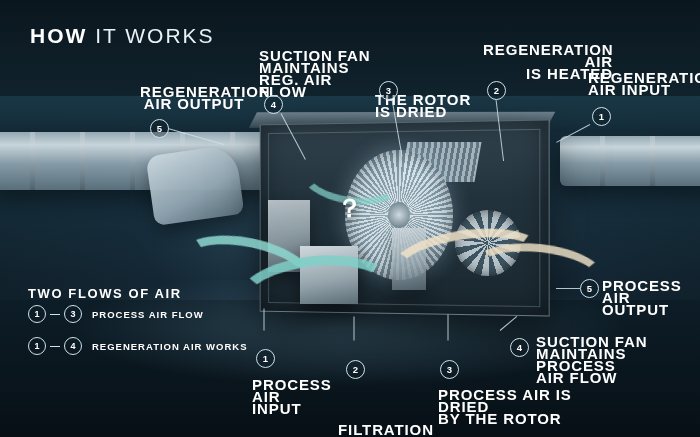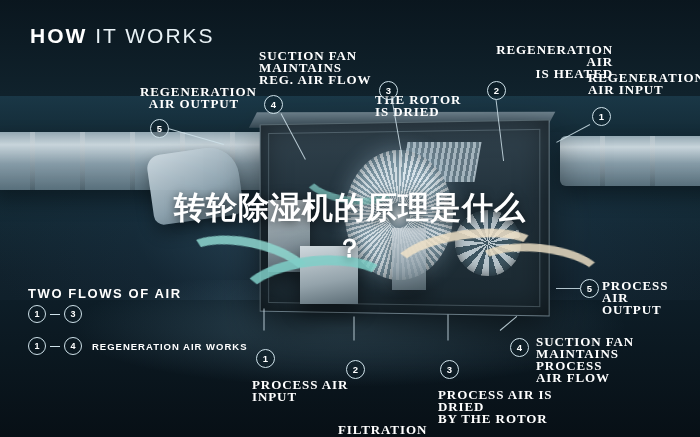--- a/index.html
+++ b/index.html
@@ -92,21 +92,21 @@
   .rib-cream2{left:470px;top:244px;width:120px;height:44px;border:8px solid #e9dcc2;border-color:#e9dcc2 transparent transparent transparent;transform:rotate(6deg);}
   .rib-teal3{left:300px;top:150px;width:90px;height:40px;border:7px solid #86d4cd;border-color:transparent transparent #86d4cd transparent;transform:rotate(8deg);opacity:.7;}
 
   
   .title{
     position:absolute;left:30px;top:24px;letter-spacing:2px;font-size:21px;
   }
   .title .bold{font-weight:bold;}
   .title .thin{font-weight:300;color:#e9f2f6;}
 
-  .callout{position:absolute;font-size:13px;line-height:12px;letter-spacing:.9px;font-weight:bold;color:#ffffff;text-transform:uppercase;font-family:Liberation Serif, serif;}
+  .callout{position:absolute;font-size:15px;line-height:12px;letter-spacing:.9px;font-weight:bold;color:#ffffff;text-transform:uppercase;}
   .callout.center{text-align:center;}
 
   .bullet{
     position:absolute;width:17px;height:17px;border-radius:50%;
     border:1.3px solid #cfe2ea;color:#fff;font-size:9.5px;font-weight:bold;
     display:flex;align-items:center;justify-content:center;
     background:rgba(10,25,35,.35);
   }
   .leader{position:absolute;background:#cfe2ea;height:1px;opacity:.85;transform-origin:left center;}
 
@@ -228,28 +228,28 @@
 AIR FLOW</div>
   <div class="leader" style="left:500px;top:330px;width:22px;transform:rotate(-40deg);"></div>
 
   <div class="legend">
     <div class="legend-title">TWO FLOWS OF AIR</div>
 
     <div class="legend-row">
       <div class="chip">1</div>
       <div class="dash"></div>
       <div class="chip">3</div>
+      <div class="ltext">PROCESS AIR FLOW</div>
     </div>
 
     <div class="legend-row">
       <div class="chip">1</div>
       <div class="dash"></div>
       <div class="chip">4</div>
       <div class="ltext">REGENERATION AIR WORKS</div>
     </div>
   </div>
 
   <div class="overlay-cn">
-    <span>转轮除湿机的原理是什么</span>
     <span class="line2">？</span>
   </div>
 
 </div>
 
 </body></html>

